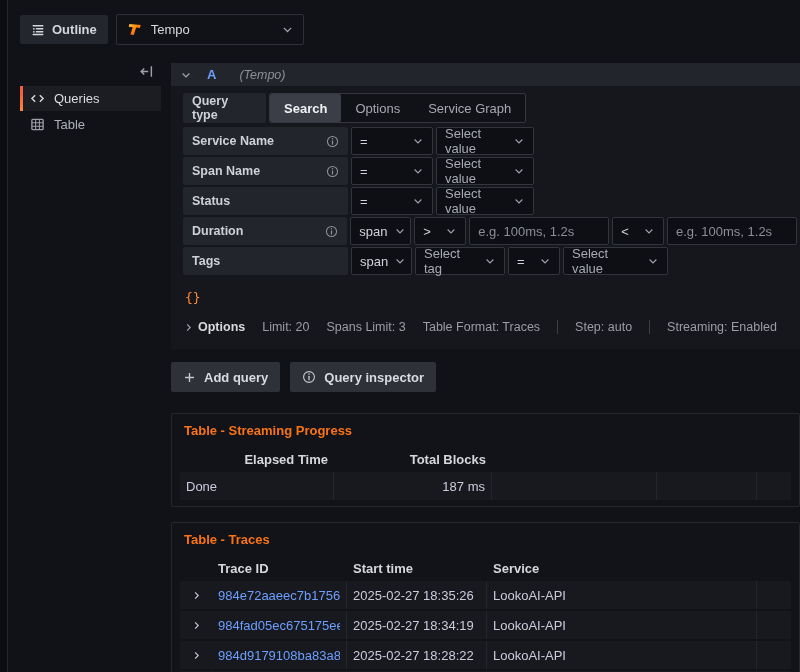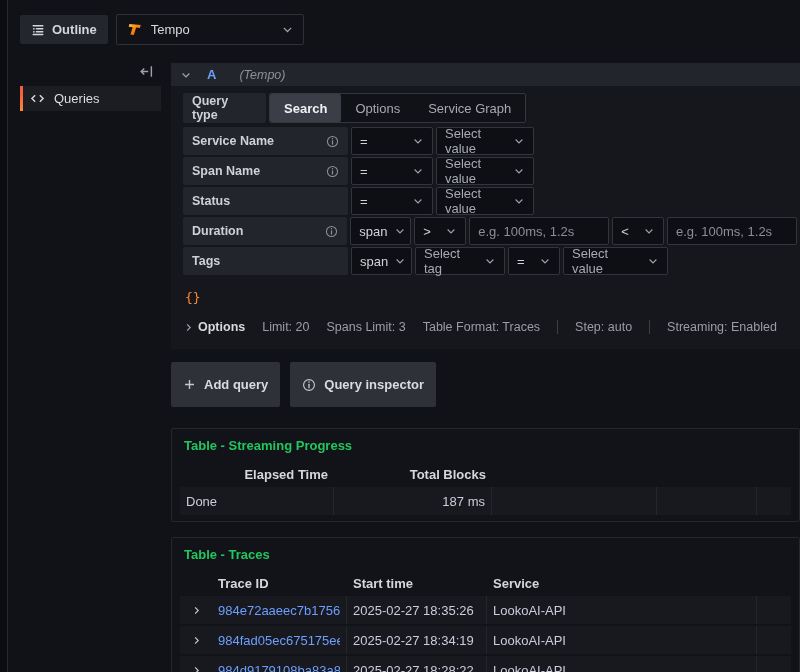--- a/index.html
+++ b/index.html
@@ -68,30 +68,30 @@
 
   .traceql { color:#ff8833; font-family:"DejaVu Sans Mono", monospace; font-size:13px;
     padding:13px 2px 4px; cursor:text; }
   .opt-row { display:flex; align-items:center; height:32px; margin-top:2px; font-size:12.5px;
     color:#9b9da5; }
   .opt-head { display:flex; align-items:center; gap:4px; color:#d8d9de; font-weight:700; cursor:pointer; }
   .opt-row .meta { margin-left:17px; white-space:nowrap; }
   .vdiv { width:1px; height:14px; background:#3c3e46; margin-left:17px; }
 
   .actions { display:flex; gap:10px; margin-top:13px; }
-  .btn { height:45px; background:#2e3138; border:none; border-radius:2px; color:#dadbe0;
+  .btn { height:30px; background:#2e3138; border:none; border-radius:2px; color:#dadbe0;
     font-size:13px; font-weight:700; display:flex; align-items:center; gap:8px; padding:0 12px;
     font-family:inherit; cursor:pointer; }
   .btn .bicon { color:#c6c8cf; display:flex; }
 
   
   .panel { border:1px solid #25272d; border-radius:2px; background:#121318; padding:0 8px 4px; }
   .panel.p1 { margin-top:21px; }
   .panel.p2 { margin-top:15px; }
-  .panel-title { font-size:13px; font-weight:700; color:#22c55e; padding:9px 4px 8px; }
+  .panel-title { font-size:13px; font-weight:700; color:#f97316; padding:9px 4px 8px; }
   .grid { display:grid; align-items:center; }
   .sp-cols { grid-template-columns:154px 158px 165px 100px 1fr; }
   .tr-cols { grid-template-columns:32px 135px 140px 270px 1fr; }
   .thead { height:26px; font-weight:700; font-size:13px; color:#d6d7dd; }
   .thead > div { padding:0 6px; }
   .trow { height:28px; background:#17191f; margin-bottom:2px; font-size:13px; color:#ccccdc; }
   .trow > div { padding:0 6px; height:100%; display:flex; align-items:center; }
   .r { justify-content:flex-end; text-align:right; }
   .thead .r { text-align:right; }
   .cb { border-right:1px solid #24262c; }
@@ -148,20 +148,29 @@
         </span>
       </div>
       <div class="side-item active">
         <span class="sicon">
           <svg class="ic" width="15" height="15" viewBox="0 0 16 16">
               <path d="M5.5 4.5L2 8l3.5 3.5M10.5 4.5L14 8l-3.5 3.5" fill="none" stroke="currentColor" stroke-width="1.5"></path>
             </svg>
         </span>
         <span>Queries</span>
       </div>
+      <div class="side-item">
+        <span class="sicon">
+          <svg class="ic" width="15" height="15" viewBox="0 0 16 16">
+              <rect x="2" y="2.5" width="12" height="11" rx="1" fill="none" stroke="currentColor" stroke-width="1.4"></rect>
+              <path d="M2 6.2h12M2 9.8h12M6 2.5v11M10 2.5v11" stroke="currentColor" stroke-width="1.1" fill="none"></path>
+            </svg>
+        </span>
+        <span>Table</span>
+      </div>
     </div>
 
     <div class="content">
 
       <div class="qcard-header">
         <span>
           <svg class="ic" width="12" height="12" viewBox="0 0 16 16">
               <path d="M3.5 6l4.5 4.5L12.5 6" fill="none" stroke="currentColor" stroke-width="1.7"></path>
             </svg>
         </span>

